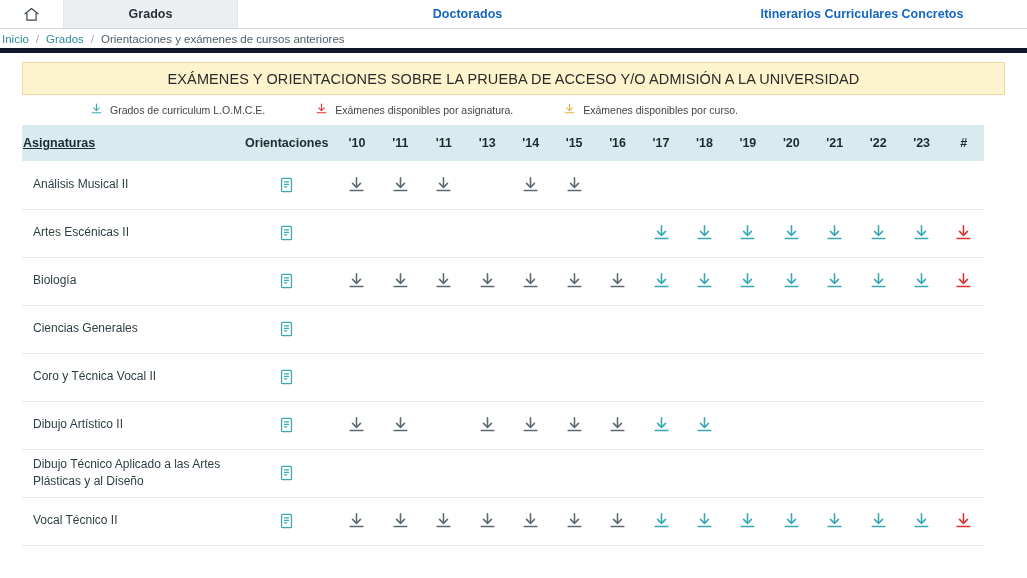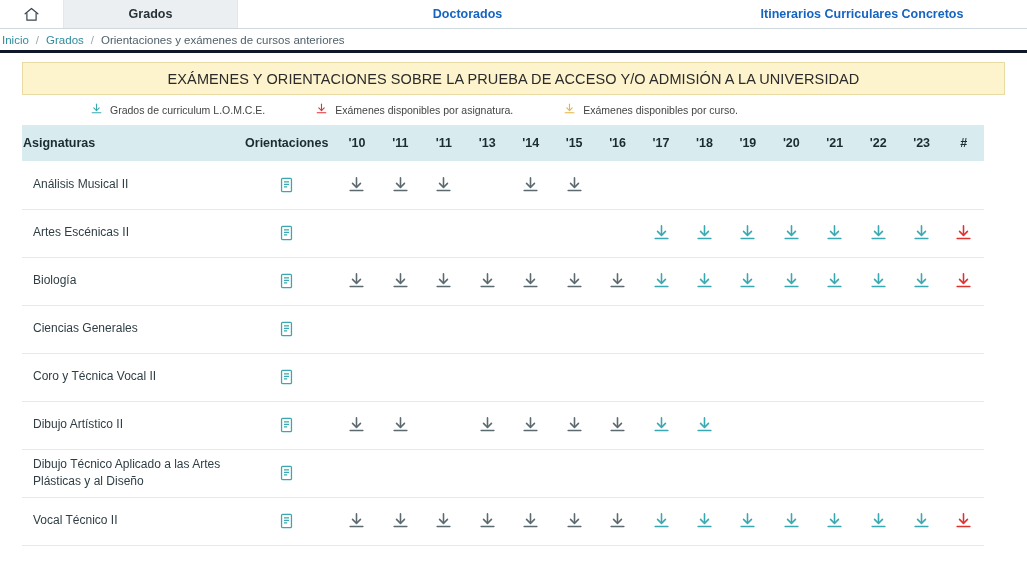--- a/index.html
+++ b/index.html
@@ -46,21 +46,21 @@
   .topnav .nav-doct { flex: 1; }
 
   
   .breadcrumb {
     height: 24px;
     display: flex;
     align-items: center;
     font-size: 11.5px;
     padding-left: 2px;
     color: #5f6b72;
-    border-bottom: 3px solid #0f172a;
+    border-bottom: 5px solid #0f172a;
   }
   .breadcrumb a {
     color: #2e8b9e;
     text-decoration: none;
   }
   .breadcrumb .sep { margin: 0 7px; color: #9aa7ae; }
   .breadcrumb .current { color: #50606a; }
 
   
   .page {
@@ -111,20 +111,21 @@
     font-size: 12.5px;
     font-weight: bold;
     height: 36px;
     text-align: center;
     vertical-align: middle;
     white-space: nowrap;
   }
   table.exams thead th.asig {
     text-align: left;
     width: 214px;
+    text-decoration: underline;
   }
   table.exams thead th.orient {
     width: 96px;
   }
   table.exams thead th.yr { width: 43px; }
   table.exams thead th.hash { width: 40px; }
 
   table.exams tbody td {
     border-bottom: 1px solid #e4e9ea;
     height: 48px;

